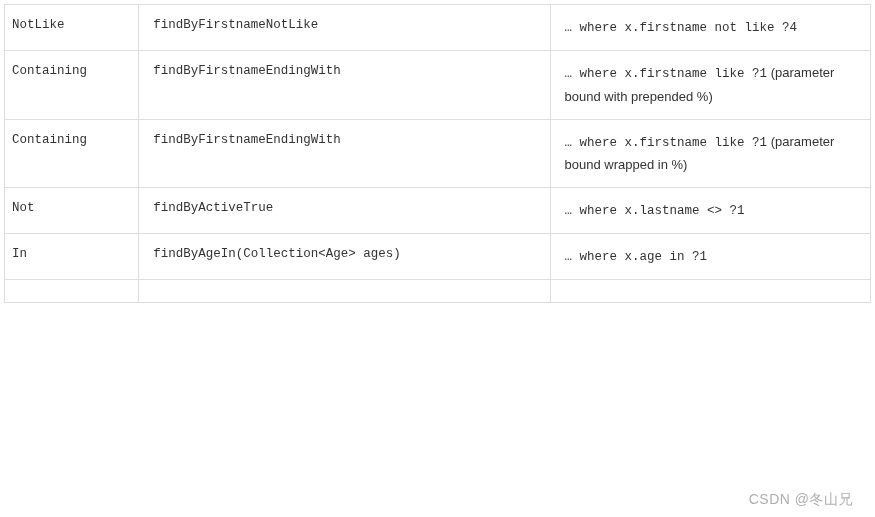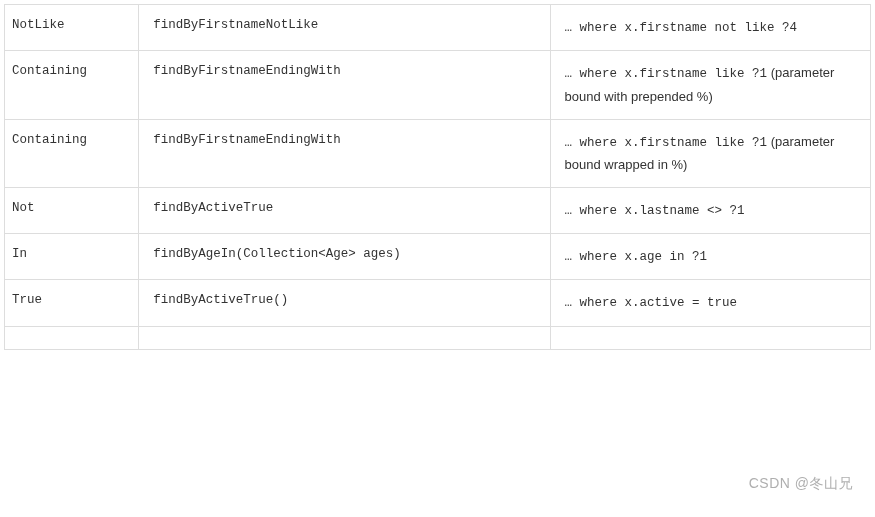--- a/index.html
+++ b/index.html
@@ -28,21 +28,21 @@
       font-size: 12.5px;
       color: #333;
     }
     .sql-line { line-height: 1.7; }
     .sql-line .note {
       font-family: -apple-system, BlinkMacSystemFont, "Segoe UI", Arial, sans-serif;
     }
     .watermark {
       position: fixed;
       right: 22px;
-      bottom: 24px;
+      bottom: 8px;
       color: rgba(120,120,120,0.6);
       font-size: 14px;
       font-family: Arial, sans-serif;
       pointer-events: none;
       letter-spacing: 0.5px;
     }
   </style>
 </head>
 <body>
 
@@ -67,25 +67,20 @@
         <td class="col-keyword"><span class="mono">Not</span></td>
         <td class="col-sample"><span class="mono">findByActiveTrue</span></td>
         <td class="col-sql sql-line"><span class="mono">… where x.lastname &lt;&gt; ?1</span></td>
       </tr>
       <tr>
         <td class="col-keyword"><span class="mono">In</span></td>
         <td class="col-sample"><span class="mono">findByAgeIn(Collection&lt;Age&gt; ages)</span></td>
         <td class="col-sql sql-line"><span class="mono">… where x.age in ?1</span></td>
       </tr>
       <tr>
-        <td class="col-keyword"><span class="mono">True</span></td>
-        <td class="col-sample"><span class="mono">findByActiveTrue()</span></td>
-        <td class="col-sql sql-line"><span class="mono">… where x.active = true</span></td>
-      </tr>
-      <tr>
         <td class="col-keyword"></td>
         <td class="col-sample"></td>
         <td class="col-sql sql-line"></td>
       </tr>
     </tbody>
 </table>
 
 <div class="watermark">CSDN @冬山兄</div>
 
 </body></html>

